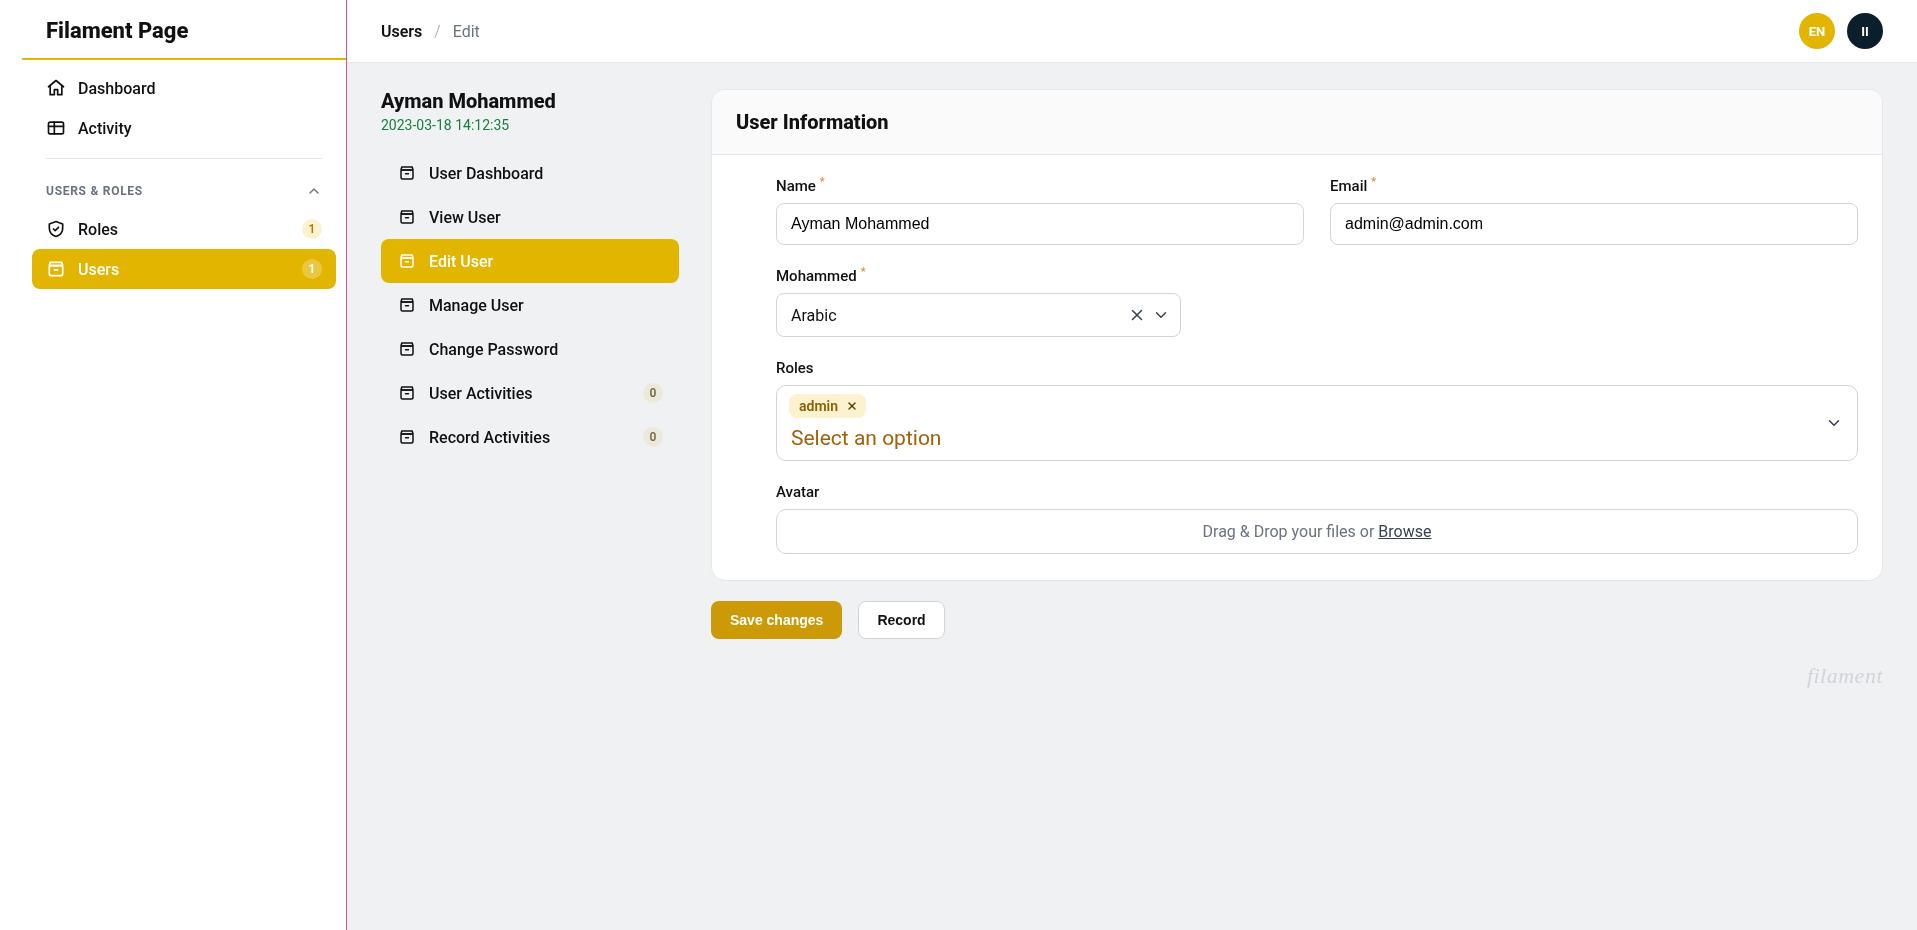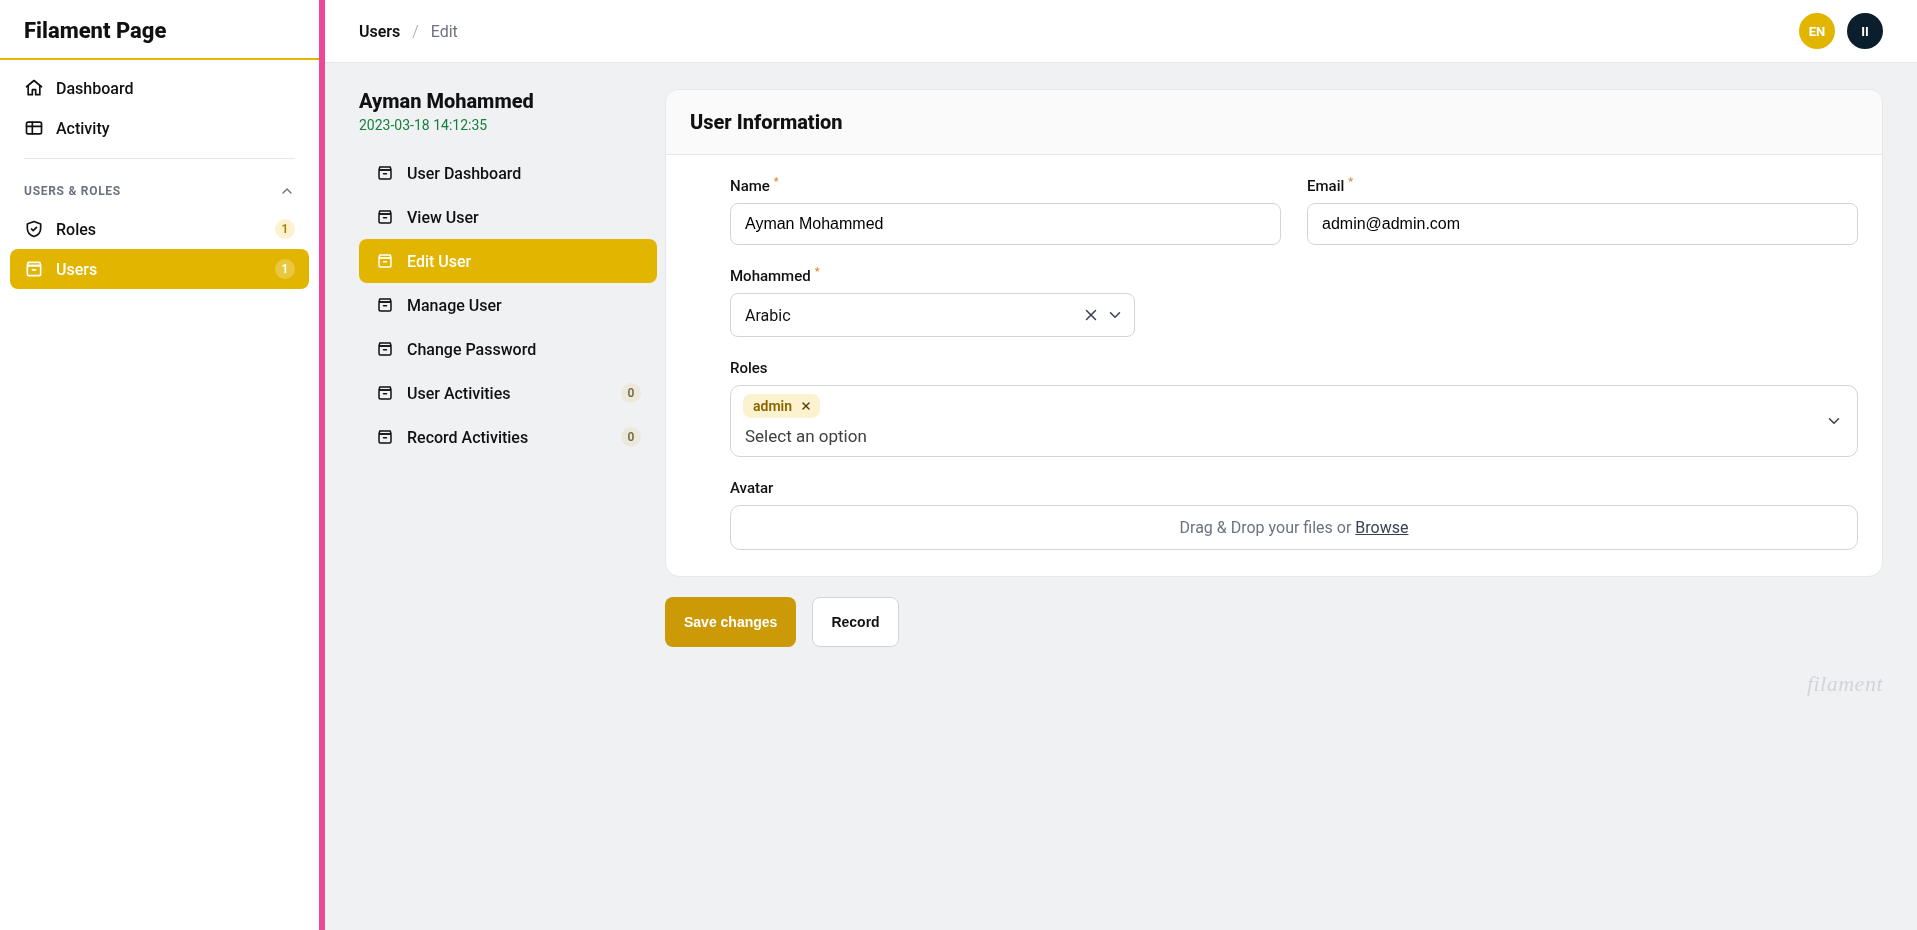--- a/index.html
+++ b/index.html
@@ -1,20 +1,20 @@
 <!DOCTYPE html>
 <html><head>
 <meta charset="utf-8">
 <style>
   * { box-sizing: border-box; margin: 0; padding: 0; }
   html, body { height: 100%; font-family: -apple-system, BlinkMacSystemFont, "Segoe UI", Roboto, sans-serif; font-size: 16px; color: #111; }
   body { display: flex; background: #fff; }
 
   
-  .sidebar { width: 325px; border-right: 6px solid #ec4899; display: flex; flex-direction: column; background: #fff; }
+  .sidebar { width: 325px; border-right: 1px solid #ec4899; display: flex; flex-direction: column; background: #fff; margin-left: 22px; }
   .brand { padding: 18px 24px 16px; font-size: 22px; font-weight: 800; border-bottom: 1px solid #e5e7eb; position: relative; }
   .brand::after { content: ""; position: absolute; left: 0; right: 0; bottom: -1px; height: 2px; background: #e2b500; }
 
   .nav { padding: 8px 10px; }
   .nav-item, .subnav-item { display: flex; align-items: center; gap: 12px; padding: 10px 14px; border-radius: 8px; font-weight: 500; cursor: pointer; color: #111; text-decoration: none; }
   .nav-item .icon, .subnav-item .icon { width: 20px; height: 20px; display: inline-flex; align-items: center; justify-content: center; }
   .nav-divider { height: 1px; background: #e5e7eb; margin: 10px 14px 18px; }
 
   .nav-section-header { display: flex; align-items: center; justify-content: space-between; padding: 6px 14px 10px; color: #6b7280; font-size: 12px; font-weight: 700; letter-spacing: 0.06em; cursor: pointer; }
 
@@ -28,21 +28,21 @@
   .topbar { height: 63px; background: #fff; border-bottom: 1px solid #e5e7eb; display: flex; align-items: center; padding: 0 34px; gap: 12px; }
   .breadcrumb { display: flex; align-items: center; gap: 12px; font-size: 16px; }
   .breadcrumb-link { font-weight: 600; cursor: pointer; }
   .breadcrumb-sep { color: #9ca3af; font-weight: 300; }
   .breadcrumb-current { color: #6b7280; }
   .topbar-spacer { flex: 1; }
   .pill { width: 36px; height: 36px; border-radius: 999px; display: inline-flex; align-items: center; justify-content: center; font-weight: 700; font-size: 13px; cursor: pointer; }
   .pill-lang { background: #e2b500; color: #fff; }
   .pill-avatar { background: #0b1e2c; color: #fff; }
 
-  .content { display: flex; gap: 8px; padding: 24px 34px; align-items: flex-start; }
+  .content { display: flex; gap: 32px; padding: 24px 34px; align-items: flex-start; }
 
   
   .subnav { width: 298px; padding-top: 2px; }
   .subnav-title { font-size: 20px; font-weight: 800; }
   .subnav-meta { color: #15803d; font-size: 14px; margin-top: 4px; margin-bottom: 18px; }
   .subnav-list { display: flex; flex-direction: column; gap: 0; }
   .subnav-item { padding: 12px 16px; font-size: 16px; }
   .subnav-item .badge-zero { font-size: 12px; background: #ece9dc; color: #736a3f; border-radius: 999px; min-width: 20px; height: 20px; display: inline-flex; align-items: center; justify-content: center; padding: 0 6px; font-weight: 600; margin-left: auto; }
   .subnav-item.active { background: #e2b500; color: #fff; }
 
@@ -56,28 +56,28 @@
   .req { color: #dc8a3b; font-size: 11px; position: relative; top: -2px; }
   .input { height: 42px; border: 1px solid #d1d5db; border-radius: 8px; padding: 0 14px; font-size: 16px; outline: none; background: #fff; }
 
   .select { display: flex; align-items: center; justify-content: space-between; height: 44px; border: 1px solid #d1d5db; border-radius: 8px; padding: 0 10px 0 14px; background: #fff; width: 405px; max-width:100%; cursor: pointer; }
   .select-actions { display: flex; align-items: center; gap: 6px; color: #374151; }
 
   .multiselect { border: 1px solid #d1d5db; border-radius: 10px; padding: 8px 12px; background: #fff; display: flex; flex-direction: column; gap: 6px; position: relative; }
   .chips { display: flex; gap: 6px; flex-wrap: wrap; }
   .chip { display: inline-flex; align-items: center; gap: 8px; background: #fdf2d0; color: #8a6400; border-radius: 8px; padding: 4px 8px 4px 10px; font-weight: 600; font-size: 14px; }
   .chip .x { cursor: pointer; color: #5b4100; display:inline-flex; }
-  .multiselect-placeholder { color: #404040; font-size: 17px; padding: 2px 2px; }
+  .multiselect-placeholder { color: #a16207; font-size: 21px; padding: 2px 2px; }
   .multiselect .chevron { position: absolute; right: 14px; top: 50%; transform: translateY(-50%); color: #374151; }
 
   .dropzone { border: 1px solid #d1d5db; border-radius: 10px; padding: 12px; text-align: center; color: #6b7280; background: #fff; cursor: pointer; }
   .dropzone u { color: #374151; }
 
   .actions { display: flex; gap: 16px; padding: 20px 0 10px; }
-  .btn { height: 50px; padding: 0 18px; border-radius: 8px; font-weight: 700; font-size: 14px; cursor: pointer; border: 1px solid transparent; }
+  .btn { height: 38px; padding: 0 18px; border-radius: 8px; font-weight: 700; font-size: 14px; cursor: pointer; border: 1px solid transparent; }
   .btn-primary { background: #cc9a06; color: #fff; }
   .btn-secondary { background: #fff; color: #111; border: 1px solid #d1d5db; }
 
   .footer-brand { text-align: right; color: #d1d5db; font-style: italic; font-family: Georgia, 'Times New Roman', serif; font-size: 22px; letter-spacing: 0.5px; padding: 14px 0 30px; }
 
   svg { display: block; }
 </style>
 </head>
 <body>
 

